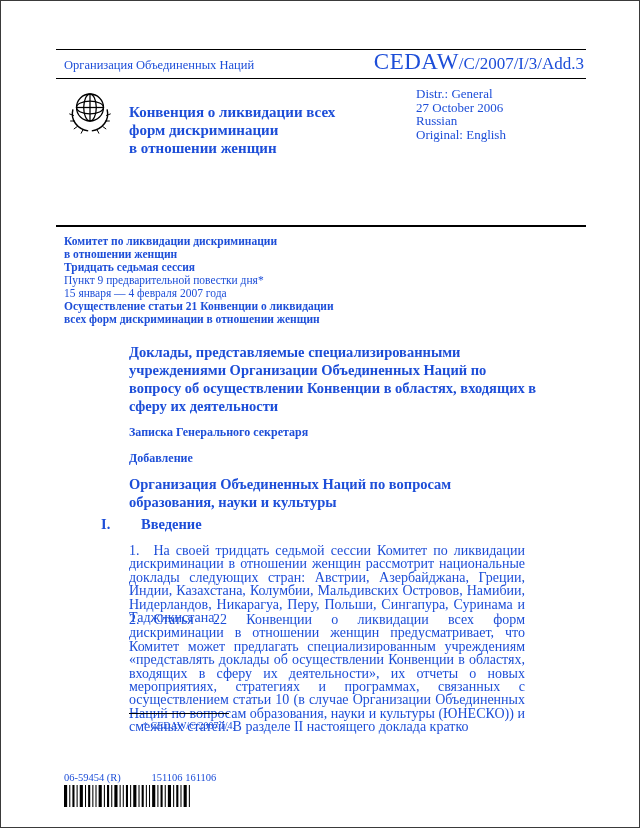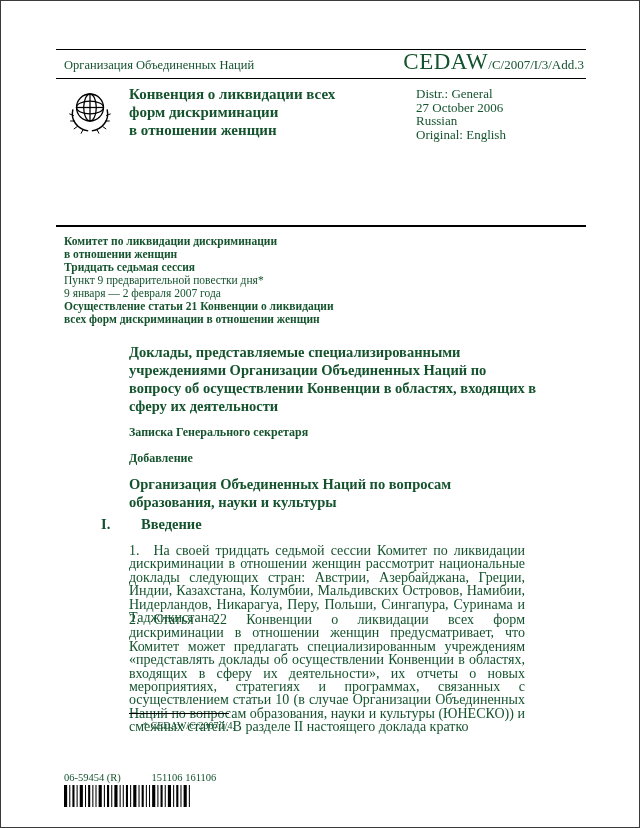--- a/index.html
+++ b/index.html
@@ -4,31 +4,31 @@
 <style>
   html,body{margin:0;padding:0;background:#e8e8e6;}
   .page{
     position:relative;
     width:640px;height:828px;
     margin:0 auto;
     background:#ffffff;
     border:1px solid #3a3a3a;
     box-sizing:border-box;
     font-family:"Liberation Serif", serif;
-    color:#14532d;
+    color:#1d4ed8;
     overflow:hidden;
   }
   .abs{position:absolute;}
   .rule{position:absolute;background:#000;}
   .pre{white-space:pre-line;}
   .just{text-align:justify;}
 
   .org-name{font-size:12.5px;}
   .doc-symbol-main{font-size:23px;letter-spacing:0.5px;}
-  .doc-symbol-suffix{font-size:13px;}
+  .doc-symbol-suffix{font-size:17px;}
   .masthead-title{font-size:15px;font-weight:bold;line-height:18px;}
   .distr{font-size:13px;line-height:13.5px;}
   .committee{font-size:11.5px;line-height:13px;}
   .b{font-weight:bold;}
   .main-title{font-size:14.5px;font-weight:bold;line-height:18px;}
   .sub-h{font-size:12px;font-weight:bold;}
   .section-h{font-size:14.5px;font-weight:bold;}
   .body-text{font-size:14px;line-height:13.4px;}
   .footnote{font-size:10px;}
   .footer-text{font-size:10.5px;}
@@ -66,39 +66,39 @@
         <path d="M16 46 l -4 3" fill="none"></path>
         <path d="M22 50 l -2 4" fill="none"></path>
         <path d="M48 34 l 5 -2" fill="none"></path>
         <path d="M47 40 l 5 0" fill="none"></path>
         <path d="M44 46 l 4 3" fill="none"></path>
         <path d="M38 50 l 2 4" fill="none"></path>
       </g>
     </svg>
   </div>
 
-  <div class="abs masthead-title pre" style="left:128px;top:84px;width:275px;">Конвенция о ликвидации всех
+  <div class="abs masthead-title pre" style="left:128px;top:102px;width:275px;">Конвенция о ликвидации всех
 форм дискриминации
 в отношении женщин</div>
 
   <div class="abs distr" style="left:415px;top:86px;">
     <div>Distr.: General</div>
     <div>27 October 2006</div>
     <div>Russian</div>
     <div>Original: English</div>
   </div>
 
   <div class="rule" style="left:55px;top:224px;width:530px;height:2px;"></div>
 
   <div class="abs committee" style="left:63px;top:234px;width:360px;">
     <div class="b pre">Комитет по ликвидации дискриминации
 в отношении женщин</div>
     <div class="b">Тридцать седьмая сессия</div>
     <div>Пункт 9 предварительной повестки дня*</div>
-    <div>9 января — 2 февраля 2007 года</div>
+    <div>15 января — 4 февраля 2007 года</div>
     <div class="b pre">Осуществление статьи 21 Конвенции о ликвидации
 всех форм дискриминации в отношении женщин</div>
   </div>
 
   <div class="abs main-title" style="left:128px;top:342px;width:408px;">Доклады, представляемые специализированными учреждениями Организации Объединенных Наций по вопросу об осуществлении Конвенции в областях, входящих в сферу их деятельности</div>
 
   <div class="abs sub-h" style="left:128px;top:424px;">Записка Генерального секретаря</div>
 
   <div class="abs sub-h" style="left:128px;top:450px;">Добавление</div>
 

